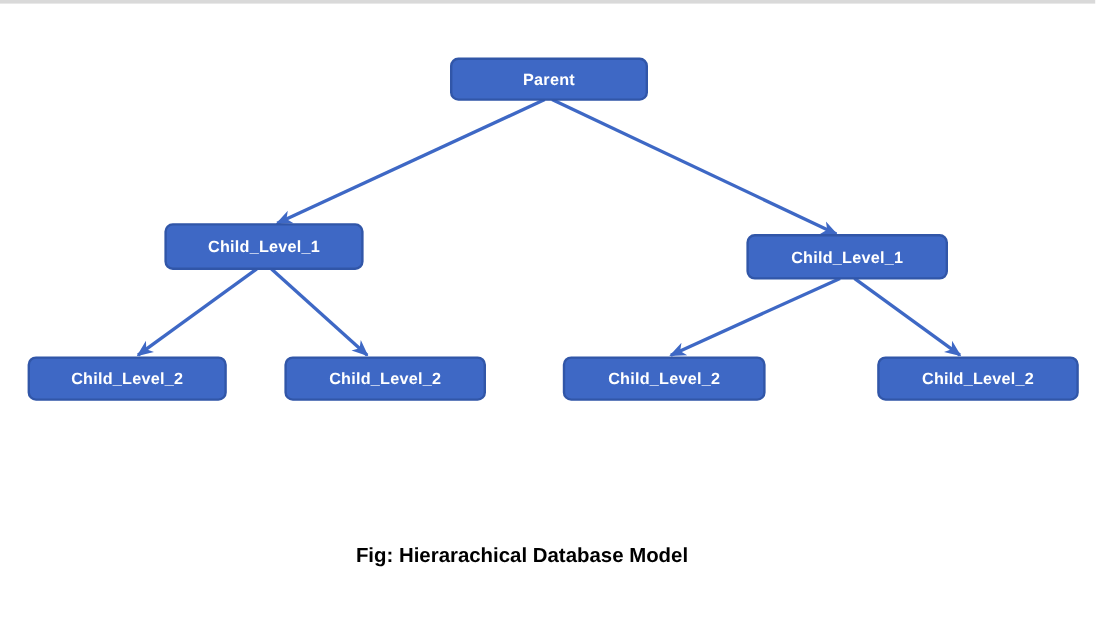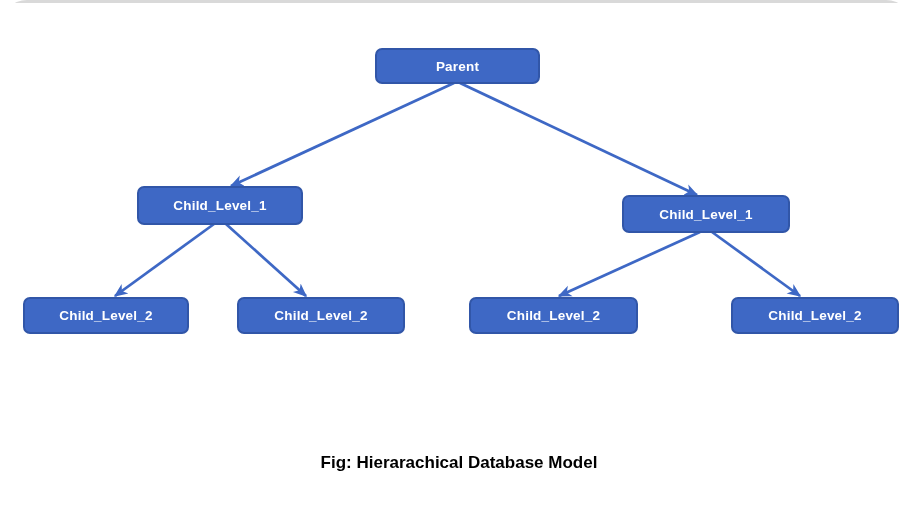--- a/index.html
+++ b/index.html
@@ -3,21 +3,20 @@
 <meta charset="utf-8">
 <style>
   html, body { margin: 0; padding: 0; background: #ffffff; }
   .stage {
     position: relative;
     width: 913px;
     height: 515px;
     background: #ffffff;
     overflow: hidden;
     font-family: "Liberation Sans", sans-serif;
-    border-radius: 27px;
   }
   .top-strip {
     position: absolute;
     top: 0; left: 0; right: 0;
     height: 3px;
   }
   #edge-layer {
     position: absolute;
     top: 0; left: 0;
     z-index: 1;
@@ -39,21 +38,20 @@
   .caption {
     position: absolute;
     top: 452px;
     left: 0;
     width: 870px;
     text-align: center;
     font-weight: bold;
     font-size: 17px;
     line-height: 21px;
     z-index: 2;
-    margin-left: 24px;
   }
 </style>
 </head>
 <body>
 
 <div class="stage" style="background: rgb(255, 255, 255);">
   <div class="top-strip" style="background: rgb(217, 217, 217);"></div>
 
   <svg id="edge-layer" width="913" height="515" viewBox="0 0 913 515" xmlns="http://www.w3.org/2000/svg">
     <defs>

